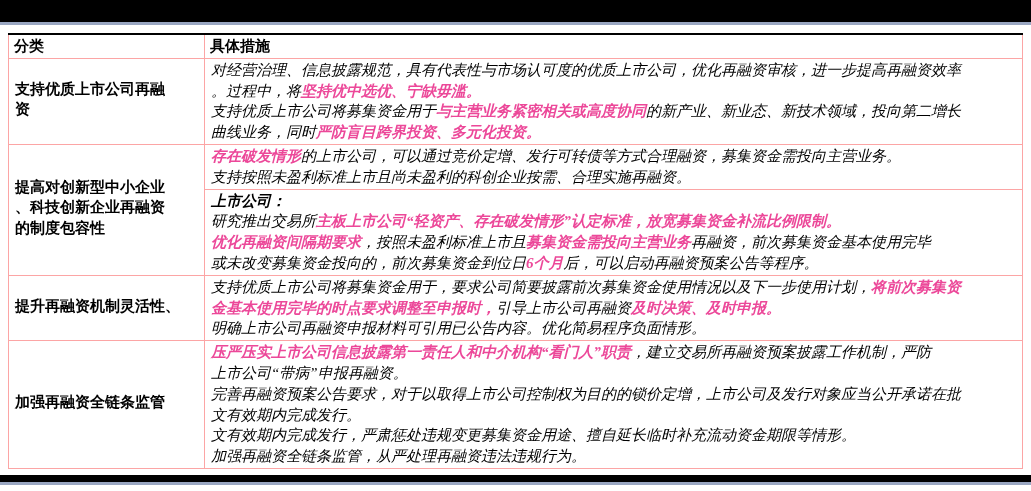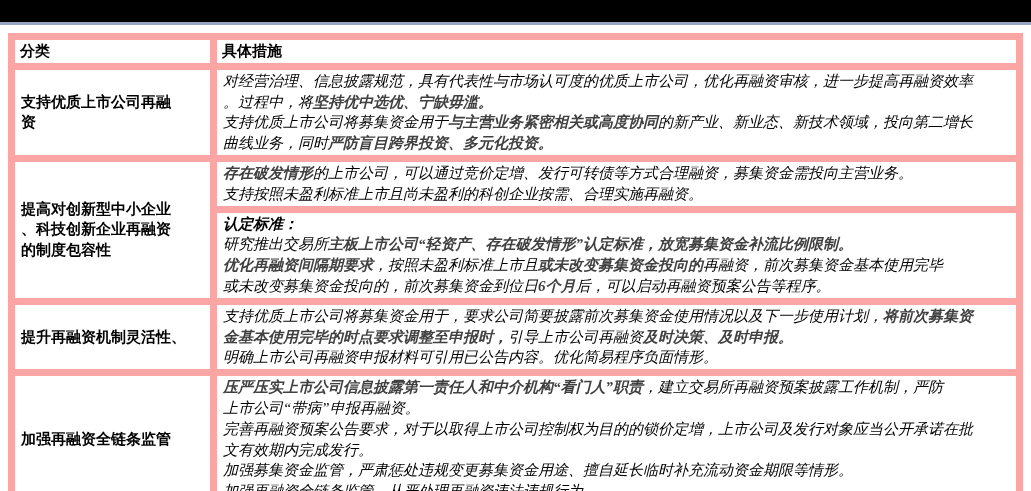--- a/index.html
+++ b/index.html
@@ -10,33 +10,33 @@
   }
   .band{background:#000;border-bottom:3px solid #9AA7C2;}
   .band.top{height:22px;}
   .band.bottom{height:7px;margin-top:6px;}
   .tablewrap{margin:8px 8px 0 8px;}
   table.measures-table{
     width:1015px;border-collapse:collapse;table-layout:fixed;
     border-top:2px solid #000;
   }
   table.measures-table th, table.measures-table td{
-    border:7px solid #fca5a5;
+    border:1px solid #fca5a5;
     font-size:15px;line-height:20.8px;
     vertical-align:middle;
   }
   th{ text-align:left;font-weight:bold;padding:1px 5px;height:19px;}
   th.c1{width:185px;}
   td.cat{
     font-weight:bold;padding:2px 6px;white-space:pre-line;
-    vertical-align:middle;word-break:break-all;
+    vertical-align:middle;word-break:break-all;font-family:Liberation Mono, monospace;
   }
   td.meas{padding:1px 6px;vertical-align:middle;font-style:italic;}
   td.meas p{margin:0;white-space:pre-line;}
-  .seg-red{color:#404040;font-weight:bold;}
+  .seg-red{color:#ec4899;font-weight:bold;}
   .seg-bold{font-weight:bold;}
   .footer-note{
     margin:6px 0 0 10px;
     font-style:italic;font-size:13px;color:#757575;
     font-family:"Liberation Serif","DejaVu Serif",serif;
   }
 </style>
 </head>
 <body>
 
@@ -65,42 +65,42 @@
           <td class="cat" rowspan="2">提高对创新型中小企业
 、科技创新企业再融资
 的制度包容性</td>
           <td class="meas">
             <p><span class="seg-red">存在破发情形</span><span class="seg-plain">的上市公司，可以通过竞价定增、发行可转债等方式合理融资，募集资金需投向主营业务。</span></p>
             <p><span class="seg-plain">支持按照未盈利标准上市且尚未盈利的科创企业按需、合理实施再融资。</span></p>
           </td>
         </tr>
         <tr>
           <td class="meas">
-            <p><span class="seg-bold">认定标准：</span></p>
+            <p><span class="seg-bold">上市公司：</span></p>
             <p><span class="seg-plain">研究推出交易所</span><span class="seg-red">主板上市公司“轻资产、存在破发情形”认定标准，放宽募集资金补流比例限制。</span></p>
-            <p><span class="seg-red">优化再融资间隔期要求</span><span class="seg-plain">，按照未盈利标准上市且</span><span class="seg-red">或未改变募集资金投向的</span><span class="seg-plain">再融资，前次募集资金基本使用完毕
+            <p><span class="seg-red">优化再融资间隔期要求</span><span class="seg-plain">，按照未盈利标准上市且</span><span class="seg-red">募集资金需投向主营业务</span><span class="seg-plain">再融资，前次募集资金基本使用完毕
 或未改变募集资金投向的，前次募集资金到位日</span><span class="seg-red">6个月</span><span class="seg-plain">后，可以启动再融资预案公告等程序。</span></p>
           </td>
         </tr>
         <tr>
           <td class="cat" rowspan="1">提升再融资机制灵活性、</td>
           <td class="meas">
             <p><span class="seg-plain">支持优质上市公司将募集资金用于，要求公司简要披露前次募集资金使用情况以及下一步使用计划，</span><span class="seg-red">将前次募集资
 金基本使用完毕的时点要求调整至申报时，</span><span class="seg-plain">引导上市公司再融资</span><span class="seg-red">及时决策、及时申报。</span></p>
             <p><span class="seg-plain">明确上市公司再融资申报材料可引用已公告内容。优化简易程序负面情形。</span></p>
           </td>
         </tr>
         <tr>
           <td class="cat" rowspan="1">加强再融资全链条监管</td>
           <td class="meas">
             <p><span class="seg-red">压严压实上市公司信息披露第一责任人和中介机构“看门人”职责</span><span class="seg-plain">，建立交易所再融资预案披露工作机制，严防
 上市公司“带病”申报再融资。</span></p>
             <p><span class="seg-plain">完善再融资预案公告要求，对于以取得上市公司控制权为目的的锁价定增，上市公司及发行对象应当公开承诺在批
 文有效期内完成发行。</span></p>
-            <p><span class="seg-plain">加强募集资金监管，严肃惩处违规变更募集资金用途、擅自延长临时补充流动资金期限等情形。</span></p>
+            <p><span class="seg-plain">文有效期内完成发行，严肃惩处违规变更募集资金用途、擅自延长临时补充流动资金期限等情形。</span></p>
             <p><span class="seg-plain">加强再融资全链条监管，从严处理再融资违法违规行为。</span></p>
           </td>
         </tr>
       </tbody>
   </table>
 </div>
 
 <div class="band bottom"></div>
 
 <div class="footer-note">资料来源：沪深北交易所，华泰研究</div>

